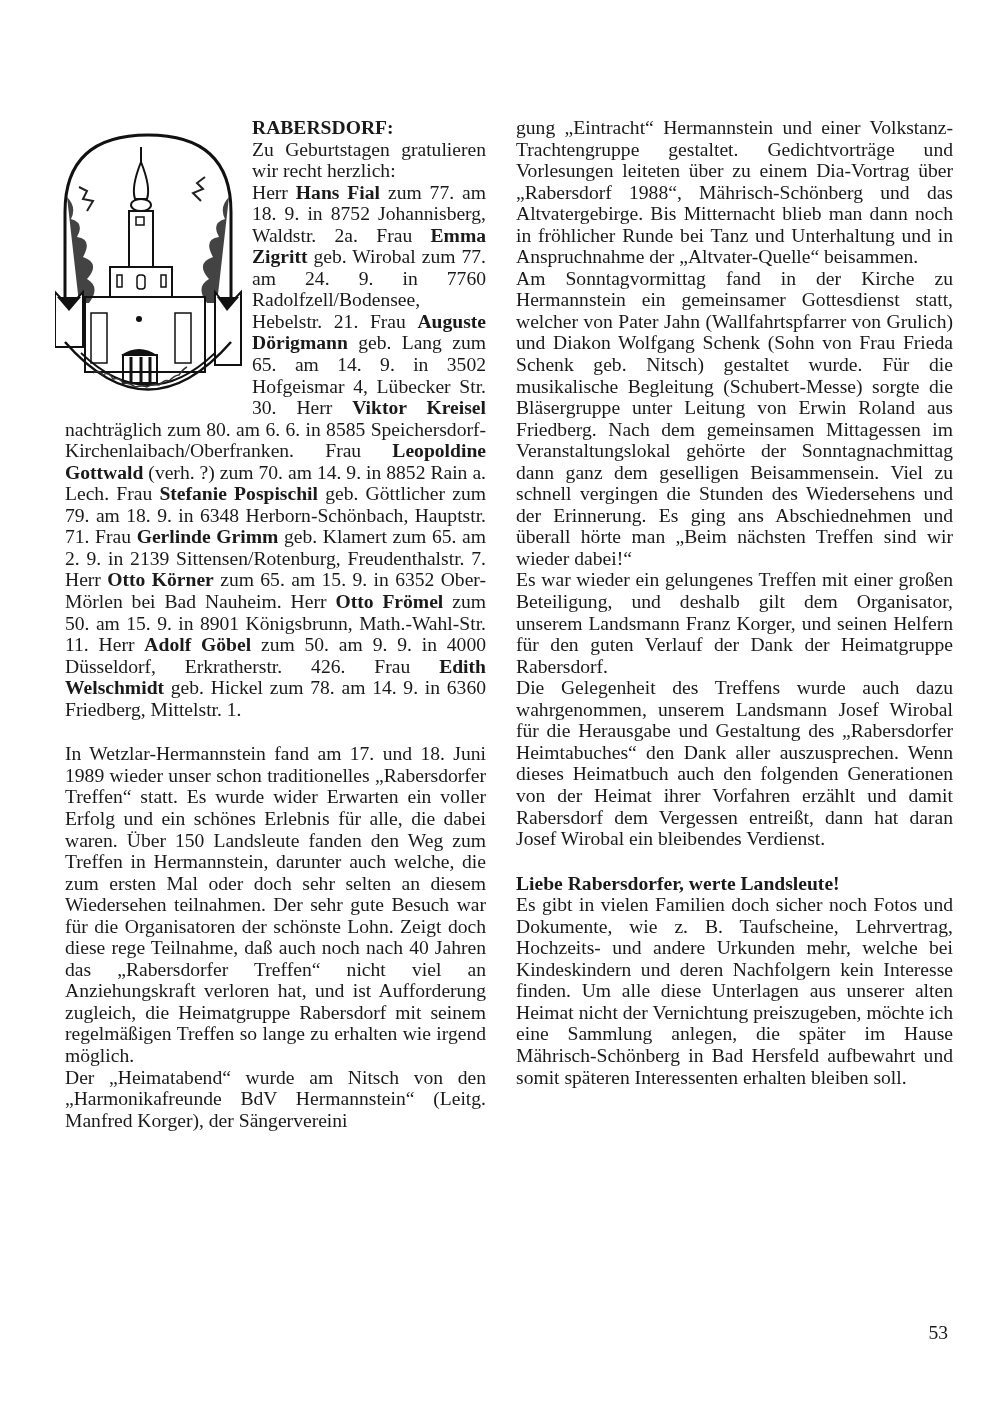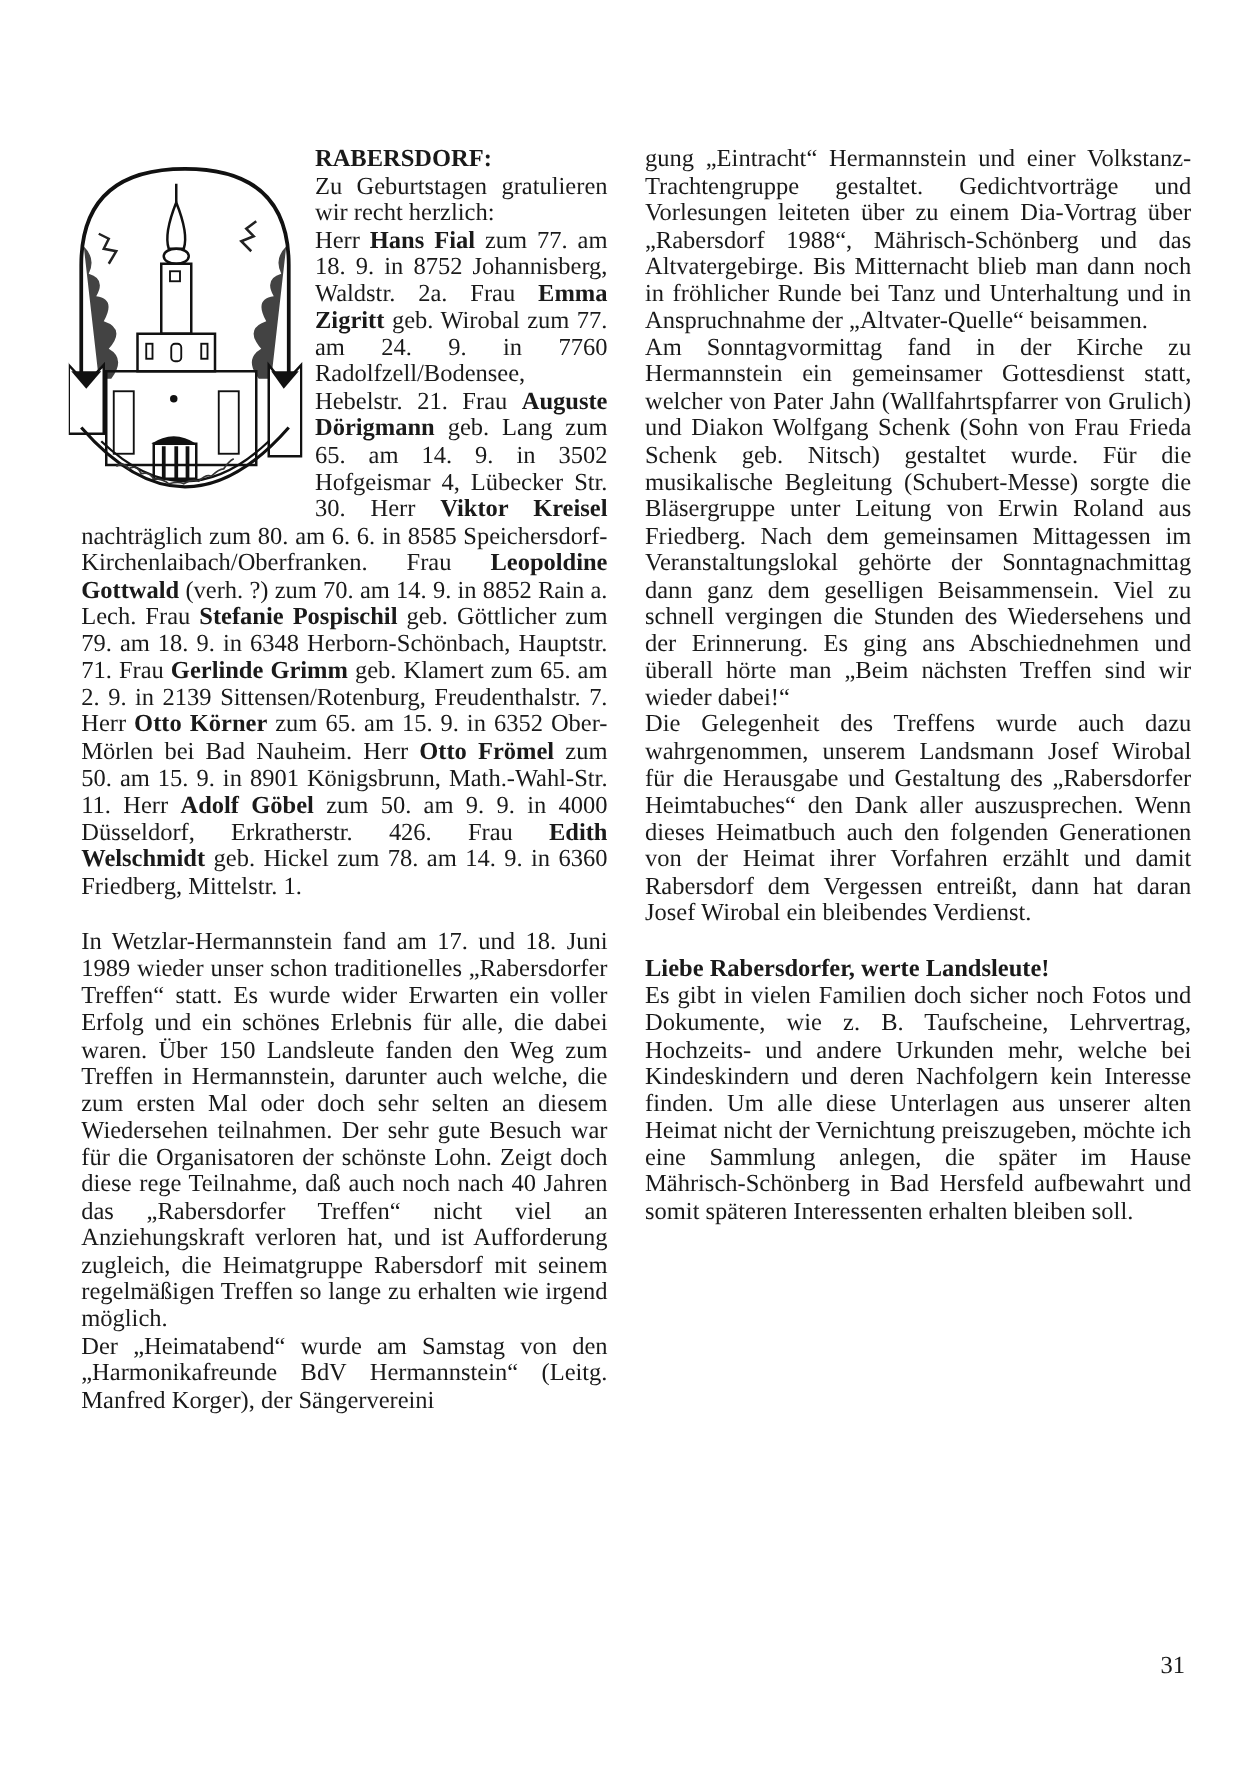--- a/index.html
+++ b/index.html
@@ -61,24 +61,25 @@
         <path d="M2 180 L14 194 L26 180" fill="#111"></path>
         <path d="M162 180 L172 194 L184 180" fill="#111"></path>
 
         <path d="M10 225 Q93 320 176 225" fill="none" stroke="#111" stroke-width="2.5"></path>
         <path d="M26 236 Q93 300 160 236" fill="none" stroke="#111" stroke-width="1.8"></path>
         <path d="M38 256 q6 -4 10 2 q6 -4 10 4 q6 -2 10 4 q8 0 12 4 q8 -2 12 0 q6 -4 12 -2 q6 -6 10 -4 q6 -6 10 -6 q4 -6 8 -8" fill="none" stroke="#333" stroke-width="1.4"></path>
       </svg>
     </div>
     <p class="para"><span class="heading">RABERSDORF:</span><span>Zu Geburtstagen gratulieren wir recht herzlich:</span><br><span><span>Herr </span><b>Hans Fial</b><span> zum 77. am 18. 9. in 8752 Johannisberg, Waldstr. 2a.</span></span><span><span> Frau </span><b>Emma Zigritt</b><span> geb. Wirobal zum 77. am 24. 9. in 7760 Radolfzell/Bodensee, Hebelstr. 21.</span></span><span><span> Frau </span><b>Auguste Dörigmann</b><span> geb. Lang zum 65. am 14. 9. in 3502 Hofgeismar 4, Lübecker Str. 30.</span></span><span><span> Herr </span><b>Viktor Kreisel</b><span> nachträglich zum 80. am 6. 6. in 8585 Speichersdorf-Kirchenlaibach/Oberfranken.</span></span><span><span> Frau </span><b>Leopoldine Gottwald</b><span> (verh. ?) zum 70. am 14. 9. in 8852 Rain a. Lech.</span></span><span><span> Frau </span><b>Stefanie Pospischil</b><span> geb. Göttlicher zum 79. am 18. 9. in 6348 Herborn-Schönbach, Hauptstr. 71.</span></span><span><span> Frau </span><b>Gerlinde Grimm</b><span> geb. Klamert zum 65. am 2. 9. in 2139 Sittensen/Rotenburg, Freudenthalstr. 7.</span></span><span><span> Herr </span><b>Otto Körner</b><span> zum 65. am 15. 9. in 6352 Ober-Mörlen bei Bad Nauheim.</span></span><span><span> Herr </span><b>Otto Frömel</b><span> zum 50. am 15. 9. in 8901 Königsbrunn, Math.-Wahl-Str. 11.</span></span><span><span> Herr </span><b>Adolf Göbel</b><span> zum 50. am 9. 9. in 4000 Düsseldorf, Erkratherstr. 426.</span></span><span><span> Frau </span><b>Edith Welschmidt</b><span> geb. Hickel zum 78. am 14. 9. in 6360 Friedberg, Mittelstr. 1.</span></span></p>
     <p class="para gap">In Wetzlar-Hermannstein fand am 17. und 18. Juni 1989 wieder unser schon traditionelles „Rabersdorfer Treffen“ statt. Es wurde wider Erwarten ein voller Erfolg und ein schönes Er­lebnis für alle, die dabei waren. Über 150 Landsleute fanden den Weg zum Treffen in Hermannstein, darunter auch welche, die zum ersten Mal oder doch sehr selten an diesem Wiedersehen teilnahmen. Der sehr gute Besuch war für die Organisatoren der schönste Lohn. Zeigt doch diese rege Teilnahme, daß auch noch nach 40 Jahren das „Rabersdorfer Tref­fen“ nicht viel an Anziehungskraft verloren hat, und ist Aufforderung zugleich, die Hei­matgruppe Rabersdorf mit seinem regelmäßi­gen Treffen so lange zu erhalten wie irgend möglich.</p>
-    <p class="para">Der „Heimatabend“ wurde am Samstag von den „Harmonikafreunde BdV Hermannstein“ (Leitg. Manfred Korger), der Sängervereini­</p>
+    <p class="para">Der „Heimatabend“ wurde am Nitsch von den „Harmonikafreunde BdV Hermannstein“ (Leitg. Manfred Korger), der Sängervereini­</p>
   </div>
 
   <div class="col col-right">
     <p class="para">gung „Eintracht“ Hermannstein und einer Volkstanz-Trachtengruppe gestaltet. Gedicht­vorträge und Vorlesungen leiteten über zu ei­nem Dia-Vortrag über „Rabersdorf 1988“, Mährisch-Schönberg und das Altvatergebirge. Bis Mitternacht blieb man dann noch in fröhli­cher Runde bei Tanz und Unterhaltung und in Anspruchnahme der „Altvater-Quelle“ bei­sammen.</p>
     <p class="para">Am Sonntagvormittag fand in der Kirche zu Hermannstein ein gemeinsamer Gottesdienst statt, welcher von Pater Jahn (Wallfahrtspfar­rer von Grulich) und Diakon Wolfgang Schenk (Sohn von Frau Frieda Schenk geb. Nitsch) ge­staltet wurde. Für die musikalische Begleitung (Schubert-Messe) sorgte die Bläsergruppe un­ter Leitung von Erwin Roland aus Friedberg. Nach dem gemeinsamen Mittagessen im Ver­anstaltungslokal gehörte der Sonntagnachmit­tag dann ganz dem geselligen Beisammensein. Viel zu schnell vergingen die Stunden des Wie­dersehens und der Erinnerung. Es ging ans Ab­schiednehmen und überall hörte man „Beim nächsten Treffen sind wir wieder dabei!“</p>
+    <p class="para">Es war wieder ein gelungenes Treffen mit einer großen Beteiligung, und deshalb gilt dem Or­ganisator, unserem Landsmann Franz Korger, und seinen Helfern für den guten Verlauf der Dank der Heimatgruppe Rabersdorf.</p>
     <p class="para">Die Gelegenheit des Treffens wurde auch dazu wahrgenommen, unserem Landsmann Josef Wirobal für die Herausgabe und Gestaltung des „Rabersdorfer Heimtabuches“ den Dank aller auszusprechen. Wenn dieses Heimatbuch auch den folgenden Generationen von der Hei­mat ihrer Vorfahren erzählt und damit Rabers­dorf dem Vergessen entreißt, dann hat daran Josef Wirobal ein bleibendes Verdienst.</p>
     <p class="para gap"><span class="heading">Liebe Rabersdorfer, werte Landsleute!</span><span>Es gibt in vielen Familien doch sicher noch Fo­tos und Dokumente, wie z. B. Taufscheine, Lehrvertrag, Hochzeits- und andere Urkunden mehr, welche bei Kindeskindern und deren Nachfolgern kein Interesse finden. Um alle diese Unterlagen aus unserer alten Heimat nicht der Vernichtung preiszugeben, möchte ich eine Sammlung anlegen, die später im Hau­se Mährisch-Schönberg in Bad Hersfeld aufbe­wahrt und somit späteren Interessenten erhal­ten bleiben soll.</span></p>
   </div>
 
-  <div class="page-number">31</div>
+  <div class="page-number">53</div>
 </div>
 
 </body></html>

